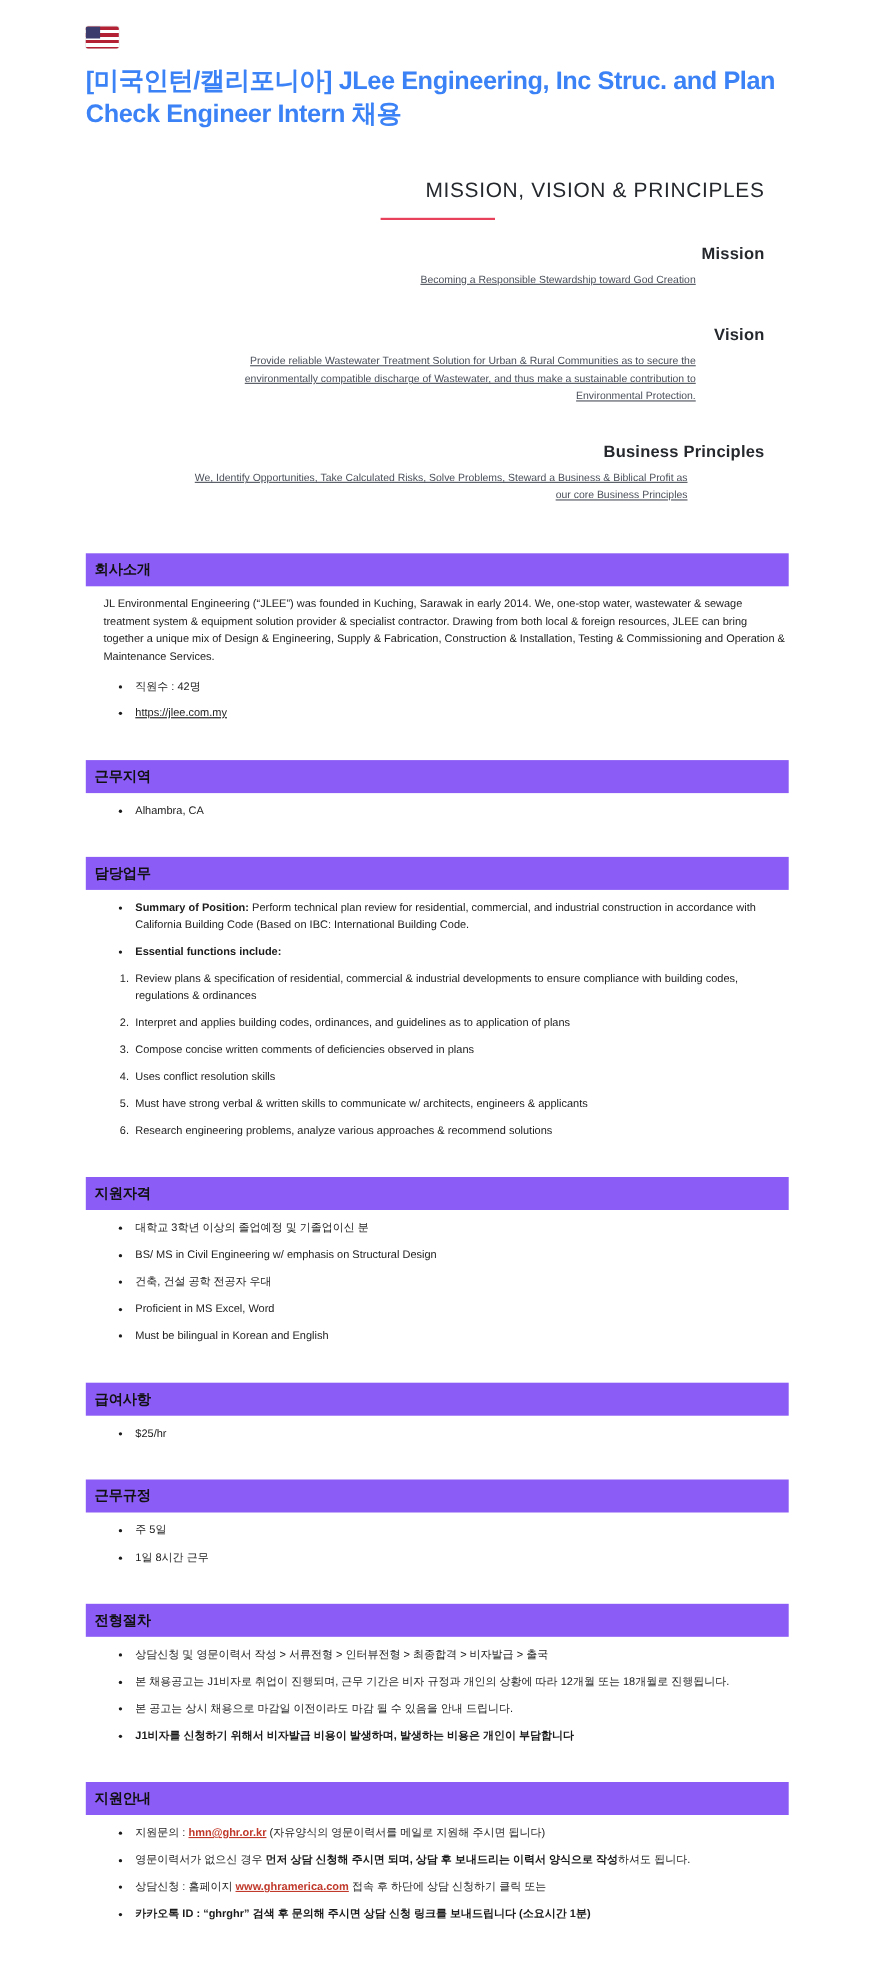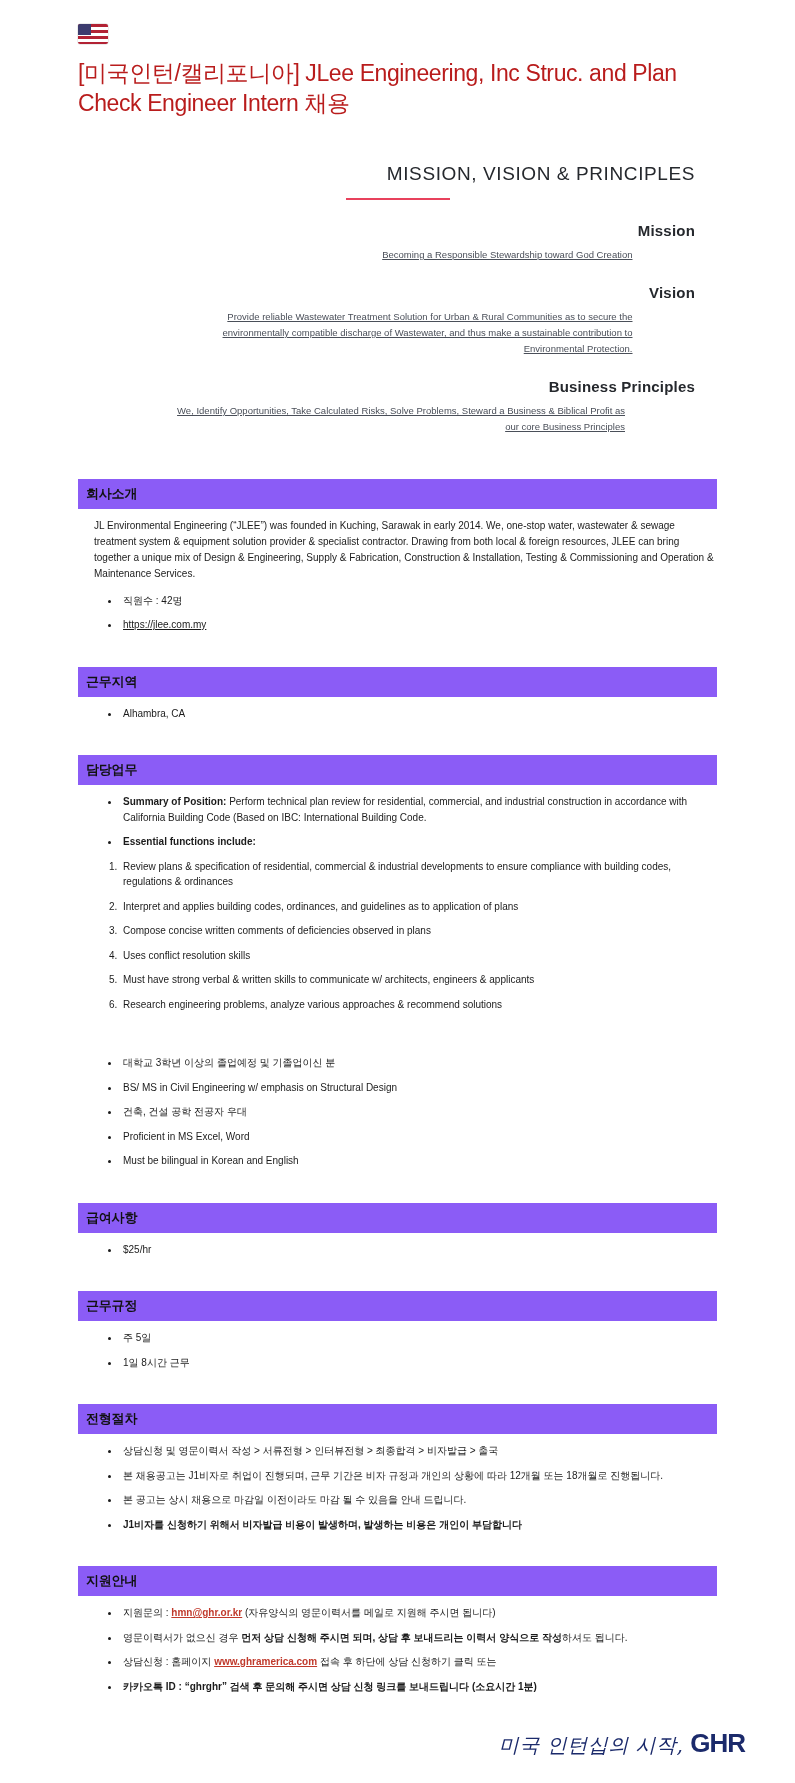--- a/index.html
+++ b/index.html
@@ -19,36 +19,36 @@
   .flag-shape {
     width: 30px; height: 20px; display:inline-block; position: relative;
     background: linear-gradient(#b22234 0 15.4%, #ffffff 15.4% 30.8%, #b22234 30.8% 46.2%,
                 #ffffff 46.2% 61.5%, #b22234 61.5% 76.9%, #ffffff 76.9% 92.3%, #b22234 92.3% 100%);
     border-radius: 2px; overflow: hidden; box-shadow: 0 0 0 0.5px rgba(0,0,0,.15);
   }
   .flag-shape::before {
     content:""; position:absolute; left:0; top:0; width:13px; height:11px; background:#3c3b6e;
   }
   .title {
-    font-size: 23px; font-weight: 400; line-height: 1.32; letter-spacing: -0.4px;
-    margin: 8px 0 0 0; color: #b91c1c;
+    font-size: 23px; font-weight: 700; line-height: 1.32; letter-spacing: -0.4px;
+    margin: 8px 0 0 0; color: #3b82f6;
   }
 
   
   .mission-block { text-align:right; padding: 44px 100px 0 100px; color:#3a3f4a; }
   .mission-title {
     font-size: 19px; font-weight: 500; letter-spacing: 0.6px; color:#25282d;
   }
   .mission-rule {
     width: 104px; height: 2px; background:#e8415c; margin: 13px auto 22px auto;
   }
   .mv-heading {
     font-size: 15px; font-weight: 600; color:#25282d; margin: 0 0 8px 0; letter-spacing: .2px;
   }
-  .mv-heading.spaced { margin-top: 22px; }
+  .mv-heading.spaced { margin-top: 34px; }
   .mv-body {
     font-size: 9.5px; line-height: 1.65; color:#4a4f59; margin: 0 auto; max-width: 470px; text-decoration: underline;
   }
 
   
   .content { padding: 0 78px; margin-top: 44px; }
   .section { margin-bottom: 34px; }
   .section-head {
     background: #8b5cf6;
     font-size: 13px; font-weight: 700; color: #111;
@@ -140,20 +140,21 @@
           <li>Interpret and applies building codes, ordinances, and guidelines as to application of plans</li>
           <li>Compose concise written comments of deficiencies observed in plans</li>
           <li>Uses conflict resolution skills</li>
           <li>Must have strong verbal &amp; written skills to communicate w/ architects, engineers &amp; applicants</li>
           <li>Research engineering problems, analyze various approaches &amp; recommend solutions</li>
         </ol>
       </div>
     </div>
 
     <div class="section">
+      <div class="section-head">지원자격</div>
       <div class="section-body">
         <ul class="bullets">
           <li>대학교 3학년 이상의 졸업예정 및 기졸업이신 분</li>
           <li>BS/ MS in Civil Engineering w/ emphasis on Structural Design</li>
           <li>건축, 건설 공학 전공자 우대</li>
           <li>Proficient in MS Excel, Word</li>
           <li>Must be bilingual in Korean and English</li>
         </ul>
       </div>
     </div>

